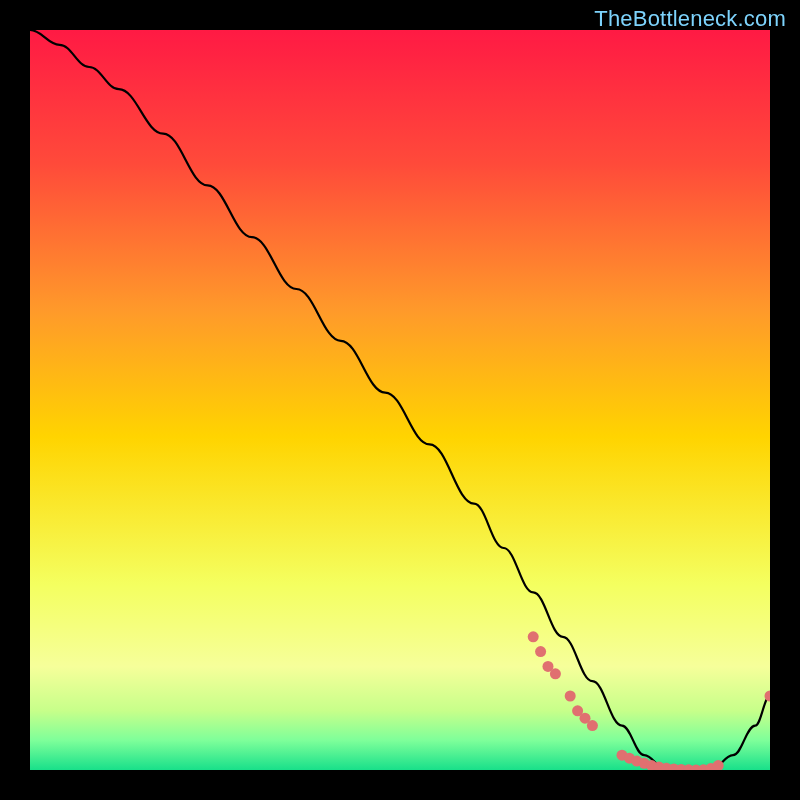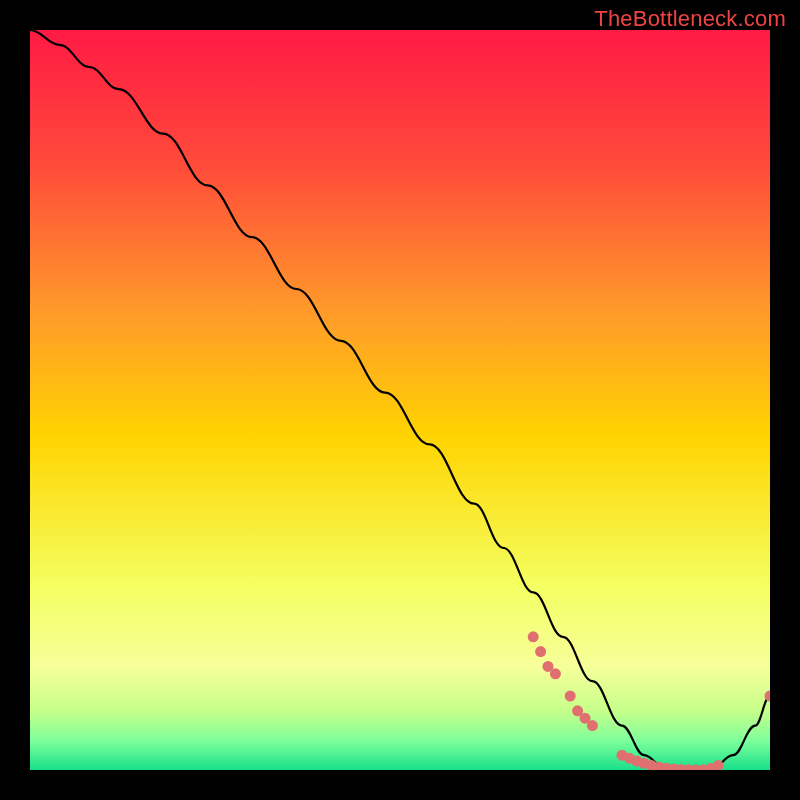--- a/index.html
+++ b/index.html
@@ -1,17 +1,17 @@
 <!DOCTYPE html>
 <html><head>
 <meta charset="utf-8">
 <style>
   html,body{margin:0;padding:0;width:800px;height:800px;background:#000;overflow:hidden;font-family:Arial,Helvetica,sans-serif}
   .wrap{position:relative;width:800px;height:800px}
-  .watermark{position:absolute;top:6px;right:14px;color:#ef4444;font-size:22px;font-weight:400;letter-spacing:.2px}
+  .watermark{position:absolute;top:6px;right:14px;color:#7dd3fc;font-size:22px;font-weight:400;letter-spacing:.2px}
   .plot{position:absolute;left:30px;top:30px;width:740px;height:740px}
   svg{display:block}
 </style>
 </head>
 <body>
 <div class="wrap">
 
 <div class="watermark">TheBottleneck.com</div>
 
 <div class="plot">

